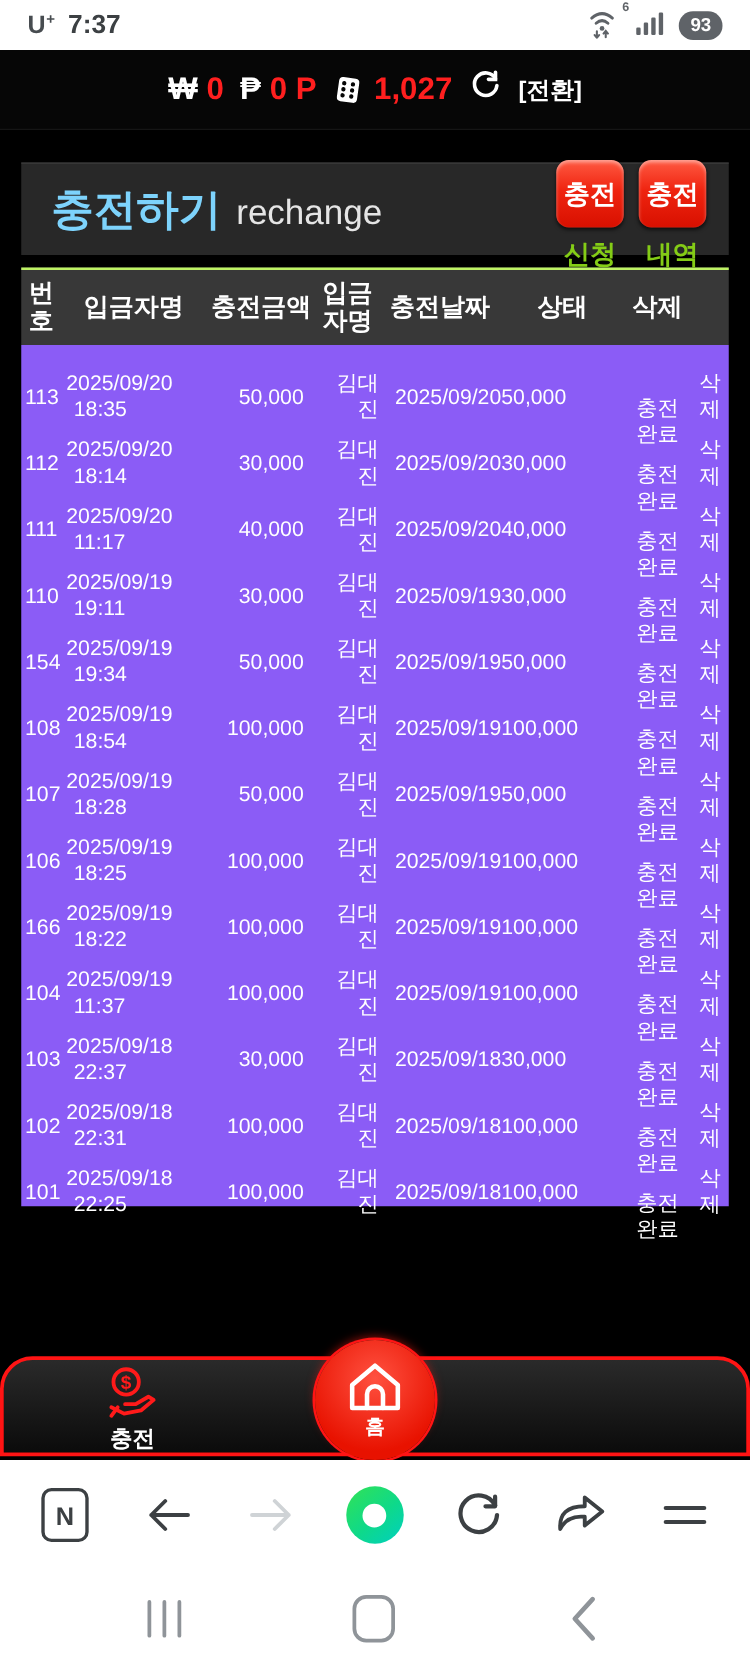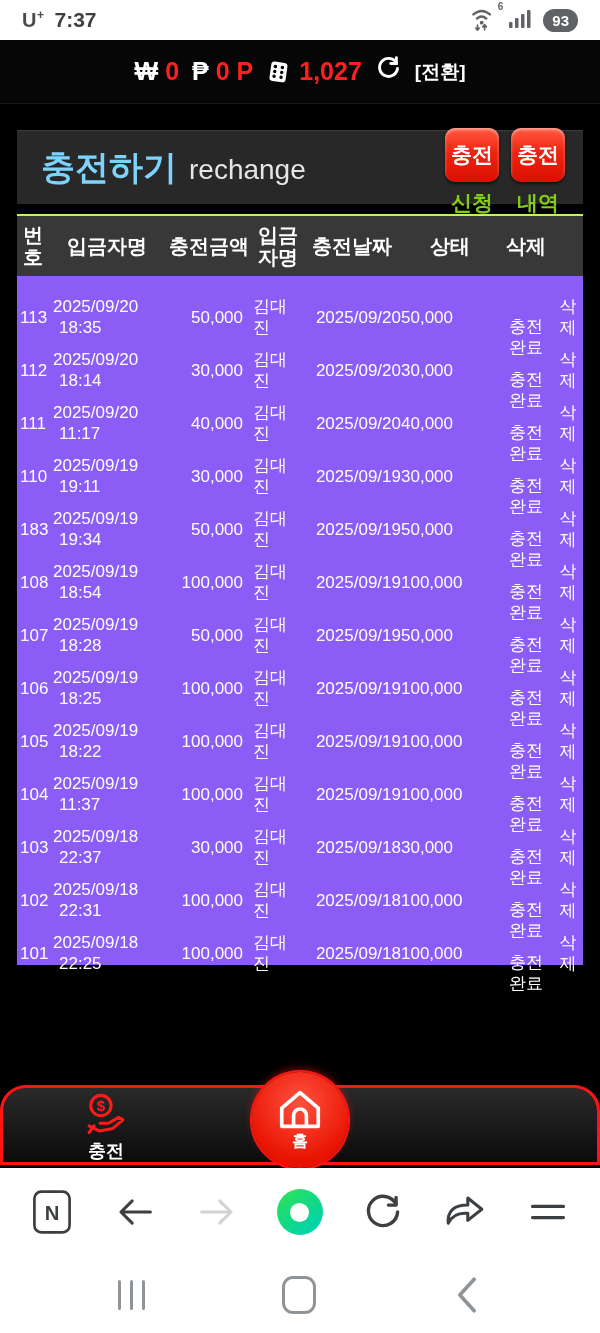--- a/index.html
+++ b/index.html
@@ -50,21 +50,21 @@
   .grid { display:grid; grid-template-columns:32px 116px 88px 50px 98px 98px 54px 30px; align-items:center; }
   .table-header { margin-top:10px; background:#383838; border-top:2px solid #bef264; min-height:62px; color:#fff; font-weight:700; font-size:20px; line-height:22px; text-align:center; padding:6px 0; }
   .table-header .th { word-break:break-all; padding:0 1px; }
   .table-body { background:#8b5cf6; }
   .tr { height:53px; color:#fff; font-size:17px; line-height:21px; }
   .td { overflow:visible; }
   .c-no { text-align:left; padding-left:3px; }
   .c-date { text-align:left; padding-left:4px; }
   .c-date .time { display:block; padding-left:6px; }
   .c-amount { text-align:right; padding-right:10px; }
-  .c-name { word-break:break-all; text-align:left; }
+  .c-name { word-break:break-all; text-align:right; }
   .c-cdate { text-align:right; }
   .c-points { text-align:left; }
   .c-status { text-align:center; }
   .c-status span { display:inline-block; width:40px; word-break:break-all;margin-top:40px; }
   .c-del { text-align:center; cursor:pointer; }
   .c-del span { display:inline-block; width:20px; word-break:break-all; }
 
   
   .bottom-nav { position:absolute; left:0; right:0; top:1085px; height:80px; z-index:6; background:linear-gradient(#2a2a2a, #0b0b0b); border:3px solid #ff1414; border-radius:26px 26px 0 0; display:flex; align-items:center; padding:4px 6px 0; }
   .nav-item { flex:1; display:flex; flex-direction:column; align-items:center; gap:3px; cursor:pointer; }
@@ -220,21 +220,21 @@
       <div class="td c-date"><span>2025/09/19</span><span class="time">19:11</span></div>
       <div class="td c-amount">30,000</div>
       <div class="td c-name">김대진</div>
       <div class="td c-cdate">2025/09/19</div>
       <div class="td c-points">30,000</div>
       <div class="td c-status"><span>충전완료</span></div>
       <div class="td c-del"><span>삭제</span></div>
     </div>
 
     <div class="tr grid">
-      <div class="td c-no">183</div>
+      <div class="td c-no">154</div>
       <div class="td c-date"><span>2025/09/19</span><span class="time">19:34</span></div>
       <div class="td c-amount">50,000</div>
       <div class="td c-name">김대진</div>
       <div class="td c-cdate">2025/09/19</div>
       <div class="td c-points">50,000</div>
       <div class="td c-status"><span>충전완료</span></div>
       <div class="td c-del"><span>삭제</span></div>
     </div>
 
     <div class="tr grid">
@@ -264,21 +264,21 @@
       <div class="td c-date"><span>2025/09/19</span><span class="time">18:25</span></div>
       <div class="td c-amount">100,000</div>
       <div class="td c-name">김대진</div>
       <div class="td c-cdate">2025/09/19</div>
       <div class="td c-points">100,000</div>
       <div class="td c-status"><span>충전완료</span></div>
       <div class="td c-del"><span>삭제</span></div>
     </div>
 
     <div class="tr grid">
-      <div class="td c-no">105</div>
+      <div class="td c-no">166</div>
       <div class="td c-date"><span>2025/09/19</span><span class="time">18:22</span></div>
       <div class="td c-amount">100,000</div>
       <div class="td c-name">김대진</div>
       <div class="td c-cdate">2025/09/19</div>
       <div class="td c-points">100,000</div>
       <div class="td c-status"><span>충전완료</span></div>
       <div class="td c-del"><span>삭제</span></div>
     </div>
 
     <div class="tr grid">

